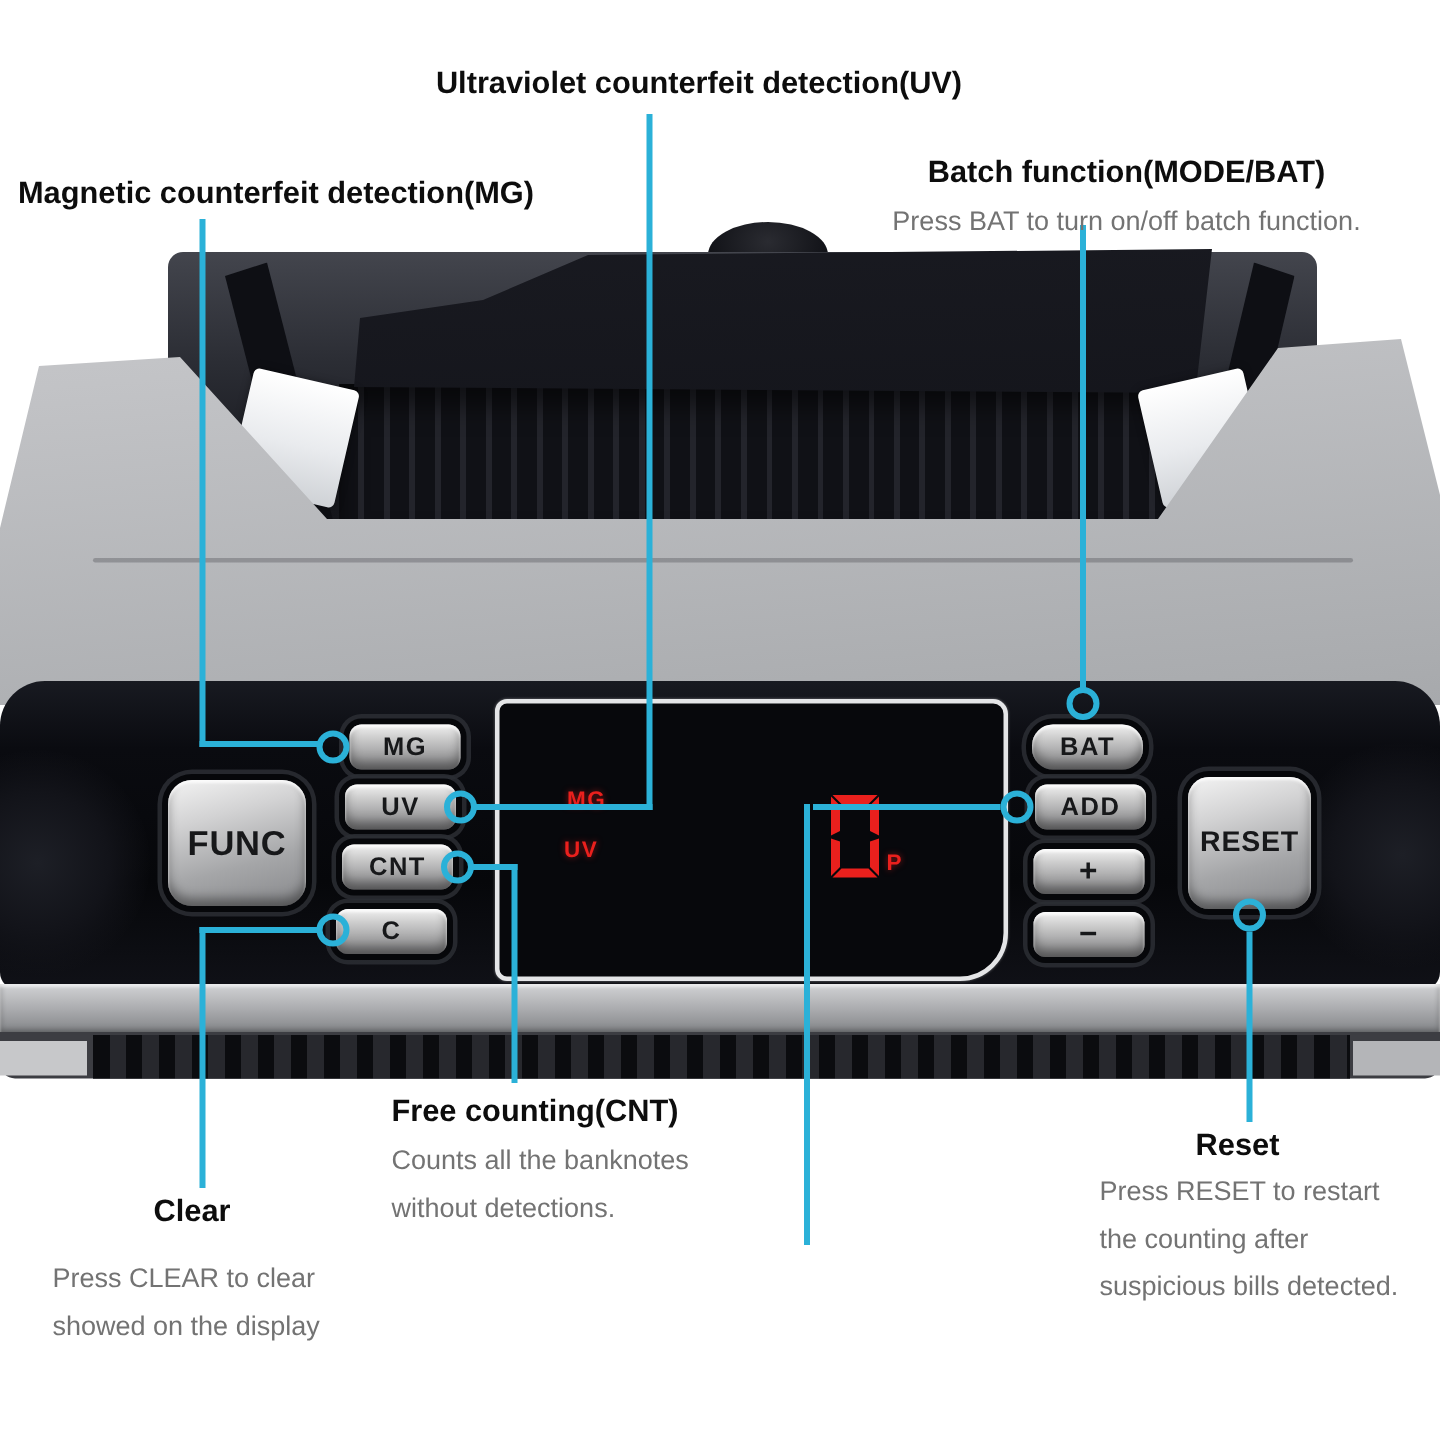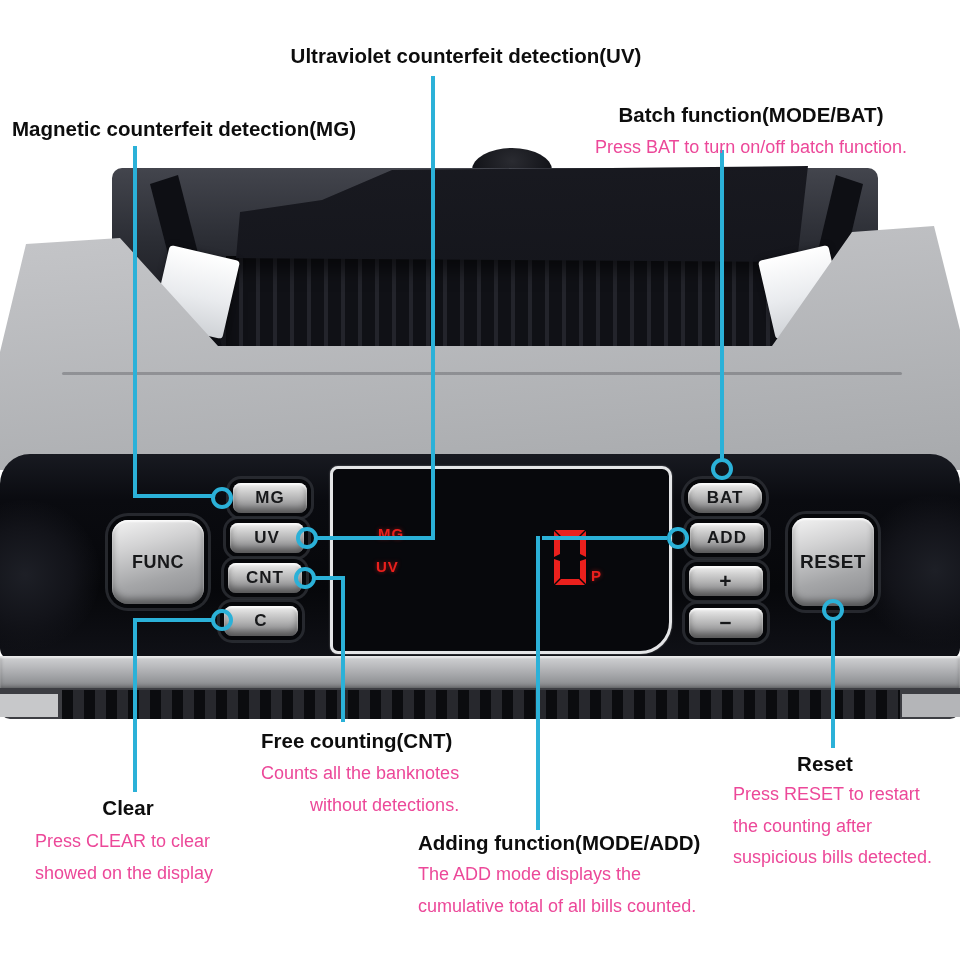--- a/index.html
+++ b/index.html
@@ -44,39 +44,39 @@
   .base-block-l{left:0;top:694px;width:58px;height:23px;background:#c7c8ca;}
   .base-block-r{left:902px;top:694px;width:58px;height:23px;background:#b4b5b8;}
 
   
   .btn{display:flex;align-items:center;justify-content:center;
        background:linear-gradient(180deg,#f1f1f1 0%,#cfcfcf 28%,#a9a9aa 62%,#8c8c8e 100%);
        color:#17181a;font-weight:700;
        box-shadow:0 0 0 4px rgba(4,5,8,.95),0 0 0 7px rgba(44,46,52,.85),
                   inset 0 2px 2px rgba(255,255,255,.85),inset 0 -5px 7px rgba(0,0,0,.4);}
   .btn-sm{width:74px;height:30px;border-radius:8px;font-size:17px;letter-spacing:1px;}
-  .btn-big{border-radius:16px;font-size:18px;letter-spacing:.5px;
+  .btn-big{border-radius:16px;font-size:23px;letter-spacing:.5px;
        background:linear-gradient(165deg,#f3f3f3 0%,#d2d2d3 30%,#a5a6a8 65%,#87888b 100%);}
 
   
   .display{left:330px;top:466px;width:336px;height:182px;
        border:3px solid #e4e5e7;border-radius:8px 10px 32px 8px;background:#07080c;
        box-shadow:0 0 2px rgba(255,255,255,.4);}
   .led{color:#ea201d;font-weight:700;text-shadow:0 0 4px rgba(234,32,29,.55);}
 
   
   .lv,.lh{background:#2bb1d8;}
   .lv{width:4px;}
   .lh{height:4px;}
   .dot{width:14px;height:14px;border:4px solid #2bb1d8;border-radius:50%;background:transparent;}
   .leader{z-index:40;}
 
   
   .ann-title{font-size:20.5px;font-weight:700;color:#0d0d0d;white-space:nowrap;z-index:50;}
-  .ann-body{font-size:18px;color:#ec4899;line-height:32px;white-space:nowrap;z-index:50;}
+  .ann-body{font-size:18px;color:#737373;line-height:32px;white-space:nowrap;z-index:50;}
   .center{text-align:center;}
 </style>
 </head>
 <body>
 
 <div class="canvas">
 
   <div class="abs handle"></div>
   <div class="abs hopper-back"></div>
   <div class="abs hopper-ribs"></div>
@@ -158,41 +158,34 @@
 
   <div class="abs ann-title center" style="left:266px;top:44px;width:400px;">Ultraviolet counterfeit detection(UV)</div>
 
   <div class="abs center" style="left:570px;top:103px;width:362px;z-index:50;">
     <div class="ann-title">Batch function(MODE/BAT)</div>
     <div class="ann-body" style="margin-top:4px;">Press BAT to turn on/off batch function.</div>
   </div>
 
   <div class="abs" style="left:261px;top:729px;z-index:50;">
     <div class="ann-title">Free counting(CNT)</div>
-    <div class="ann-body" style="margin-top:4px;text-align:right;">
+    <div class="ann-body" style="margin-top:4px;">
       <div>Counts all the banknotes</div>
       <div>without detections.</div>
     </div>
   </div>
 
   <div class="abs" style="left:12px;top:796px;z-index:50;">
     <div class="ann-title center" style="width:232px;">Clear</div>
-    <div class="ann-body" style="margin-top:5px;margin-left:23px;">
+    <div class="ann-body" style="margin-top:16px;margin-left:23px;">
       <div>Press CLEAR to clear</div>
       <div>showed on the display</div>
     </div>
   </div>
 
-  <div class="abs" style="left:418px;top:831px;z-index:50;">
-    <div class="ann-title">Adding function(MODE/ADD)</div>
-    <div class="ann-body" style="margin-top:3px;">
-      <div>The ADD mode displays the</div>
-      <div>cumulative total of all bills counted.</div>
-    </div>
-  </div>
 
   <div class="abs" style="left:729px;top:752px;z-index:50;">
     <div class="ann-title center" style="width:192px;">Reset</div>
     <div class="ann-body" style="margin-top:3px;margin-left:4px;line-height:31.5px;">
       <div>Press RESET to restart</div>
       <div>the counting after</div>
       <div>suspicious bills detected.</div>
     </div>
   </div>
 

